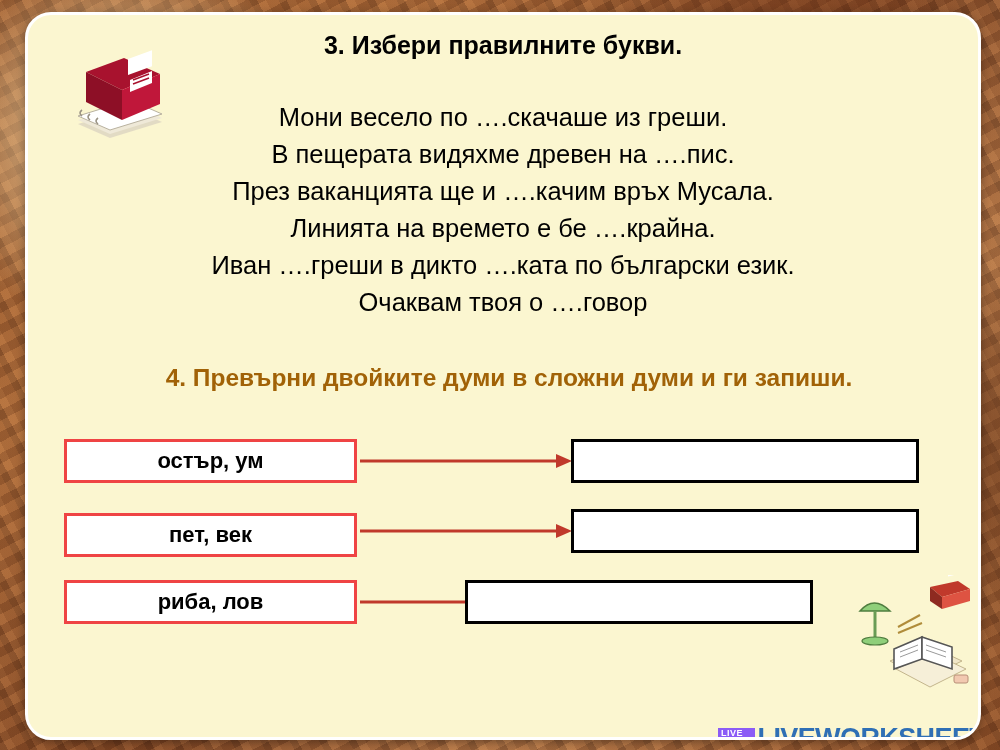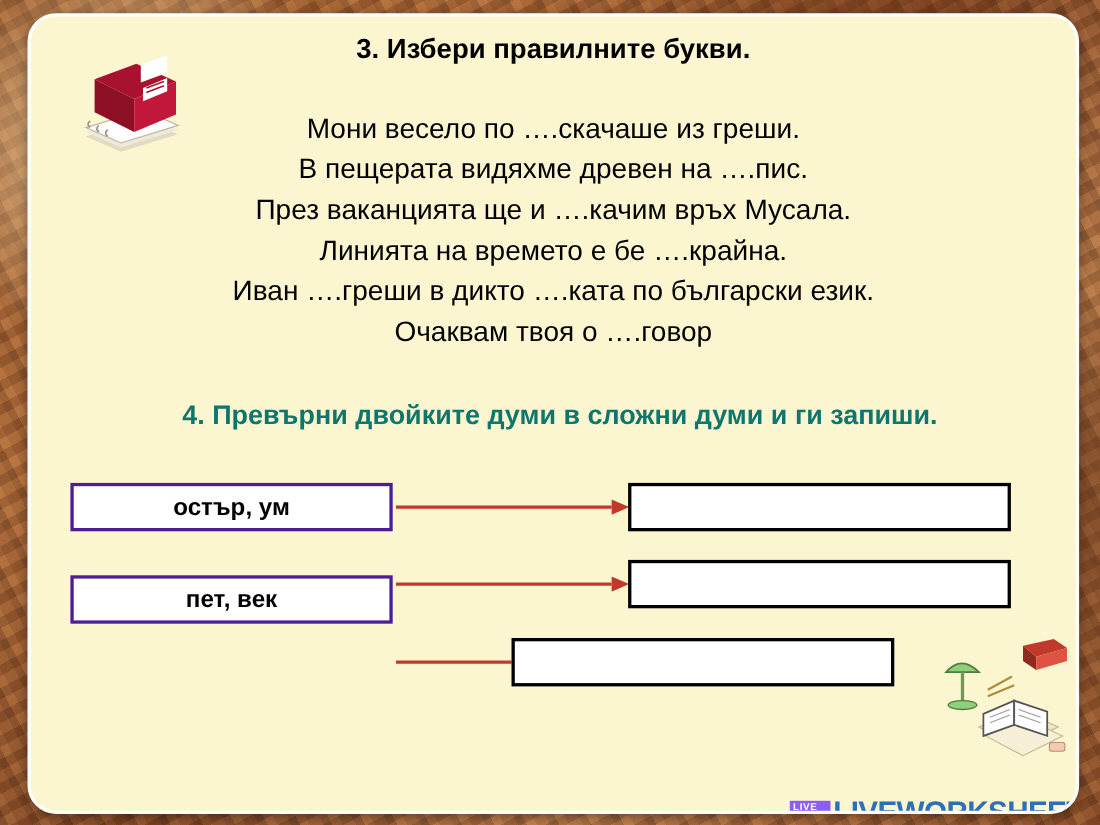--- a/index.html
+++ b/index.html
@@ -74,32 +74,32 @@
 
   
   .heading4 {
     position: absolute;
     left: 6px;
     top: 349px;
     width: 950px;
     text-align: center;
     font-size: 24.5px;
     font-weight: bold;
-    color: #0f766e;
+    color: #a16207;
   }
 
   .pair-row {
     position: absolute;
     height: 44px;
   }
   .word-box {
     position: absolute;
     box-sizing: border-box;
     background: #ffffff;
-    border: 3px solid #4c1d95;
+    border: 3px solid #ef4444;
     display: flex;
     align-items: center;
     justify-content: center;
     font-size: 22px;
     font-weight: bold;
     color: #000;
   }
   .answer-box {
     position: absolute;
     box-sizing: border-box;
@@ -202,31 +202,32 @@
       <div class="arrow" style="left:332px; top:15px; width:212px;">
         <svg viewBox="0 0 212 14" width="212" height="14">
           <line x1="0" y1="7" x2="196" y2="7" stroke="#c0392b" stroke-width="3"></line>
           <polygon points="196,0 212,7 196,14" fill="#c0392b"></polygon>
         </svg>
       </div>
       <div class="answer-box" style="left:543px; top:0; width:348px; height:44px;"></div>
     </div>
 
     <div class="pair-row" style="left:0; top:494px; width:950px;">
-      <div class="word-box" style="left:36px; top:14px; width:293px; height:44px;">пет, век</div>
+      <div class="word-box" style="left:36px; top:4px; width:293px; height:44px;">пет, век</div>
       <div class="arrow" style="left:332px; top:15px; width:212px;">
         <svg viewBox="0 0 212 14" width="212" height="14">
           <line x1="0" y1="7" x2="196" y2="7" stroke="#c0392b" stroke-width="3"></line>
           <polygon points="196,0 212,7 196,14" fill="#c0392b"></polygon>
         </svg>
       </div>
       <div class="answer-box" style="left:543px; top:0; width:348px; height:44px;"></div>
     </div>
 
     <div class="pair-row" style="left:0; top:565px; width:950px;">
+      <div class="word-box" style="left:36px; top:0; width:293px; height:44px;">риба, лов</div>
       <div class="arrow" style="left:332px; top:15px; width:130px;">
         <svg viewBox="0 0 130 14" width="130" height="14">
           <line x1="0" y1="7" x2="114" y2="7" stroke="#c0392b" stroke-width="3"></line>
           <polygon points="114,0 130,7 114,14" fill="#c0392b"></polygon>
         </svg>
       </div>
       <div class="answer-box" style="left:437px; top:0; width:348px; height:44px;"></div>
     </div>
 
 

